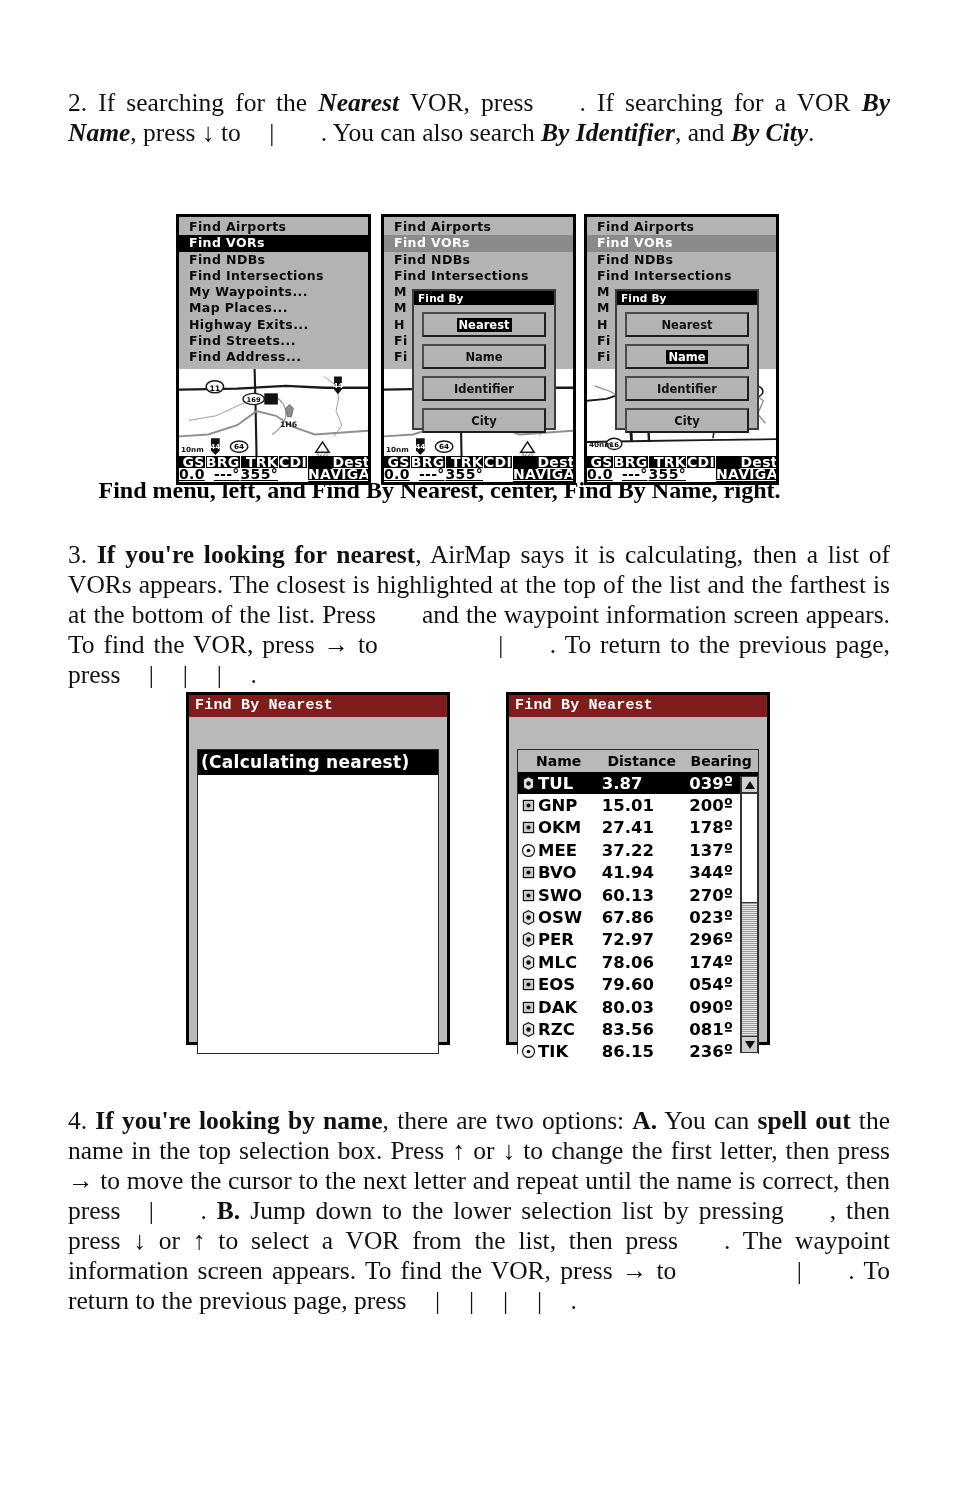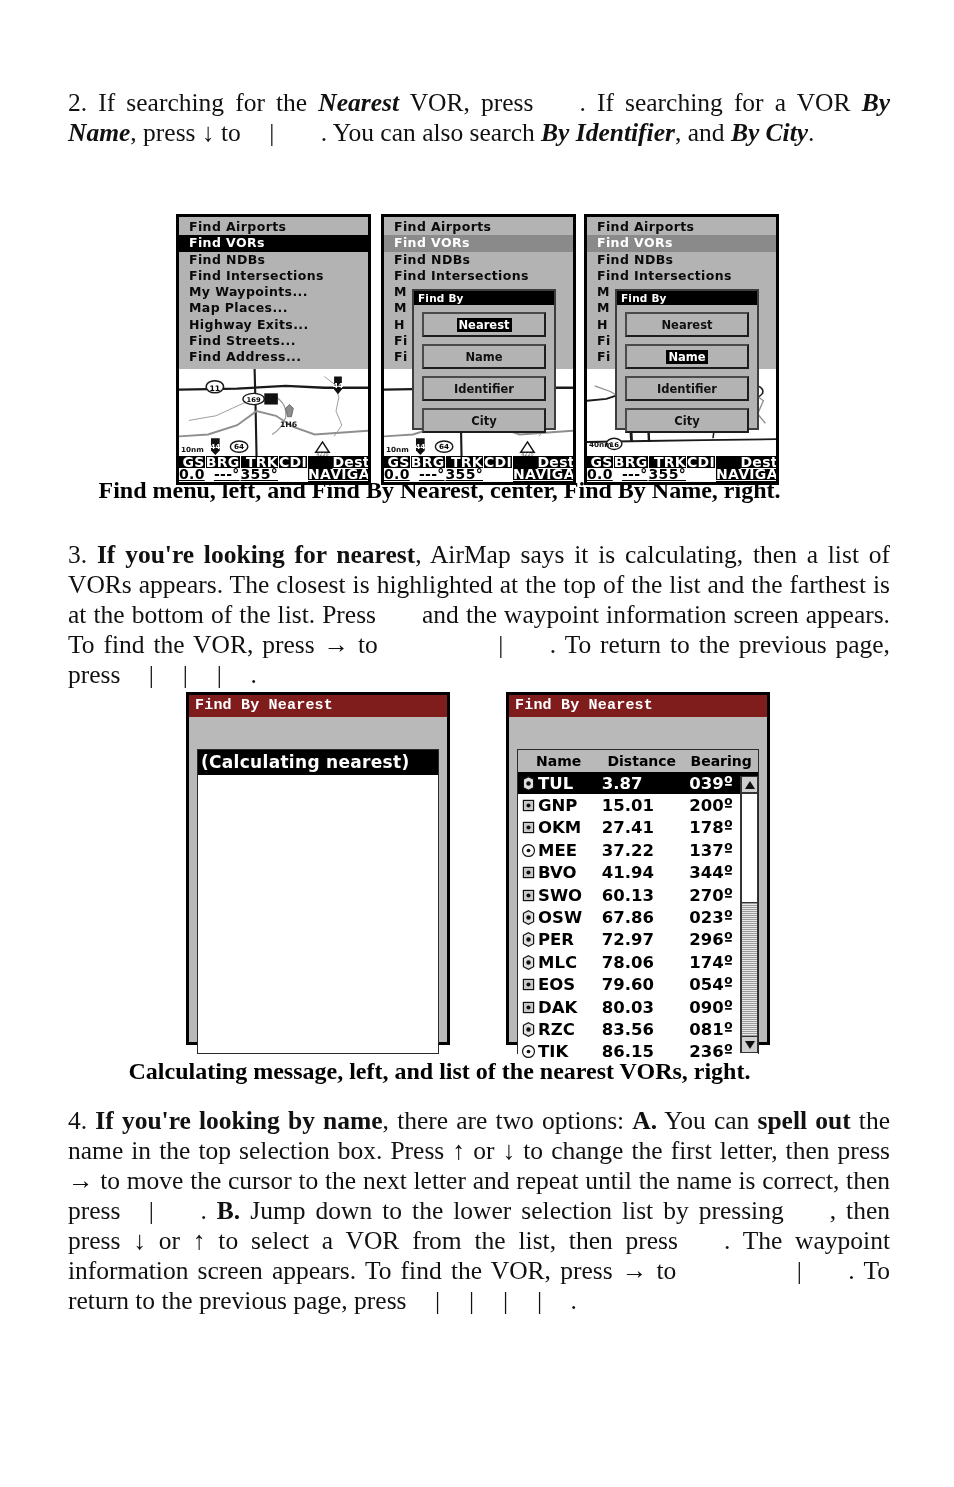--- a/index.html
+++ b/index.html
@@ -672,19 +672,18 @@
             <svg width="10" height="8" viewBox="0 0 10 8">
                 <polygon points="0,0 10,0 5,8" fill="#111"></polygon>
               </svg>
           </div>
         </div>
 
       </div>
     </div>
   </div>
 
-  <div class="caption" style="top:1058px;">Calculating message, left, and list of the nearest VORs, right.</div>
 
   <div class="para" style="top:1106px;">
     <span>4. </span><b>If you're looking by name</b><span>, there are two options: </span><b>A.</b><span> You can </span><b>spell out</b><span> the name in the top selection box. Press ↑ or ↓ to change the first letter, then press → to move the cursor to the next letter and repeat until the name is correct, then press</span><span class="gap-key-sm"></span><span class="bar">|</span><span class="gap-key"></span><span>. </span><b>B.</b><span> Jump down to the lower selection list by pressing</span><span class="gap-key"></span><span>, then press ↓ or ↑ to select a VOR from the list, then press</span><span class="gap-key"></span><span>. The waypoint information screen appears. To find the VOR, press → to</span><span class="gap-key-lg"></span><span class="bar">|</span><span class="gap-key"></span><span>. To return to the previous page, press</span><span class="gap-key-sm"></span><span class="bar">|</span><span class="gap-key-sm"></span><span class="bar">|</span><span class="gap-key-sm"></span><span class="bar">|</span><span class="gap-key-sm"></span><span class="bar">|</span><span class="gap-key-sm"></span><span>.</span>
   </div>
 
 </div>
 
 </body></html>

